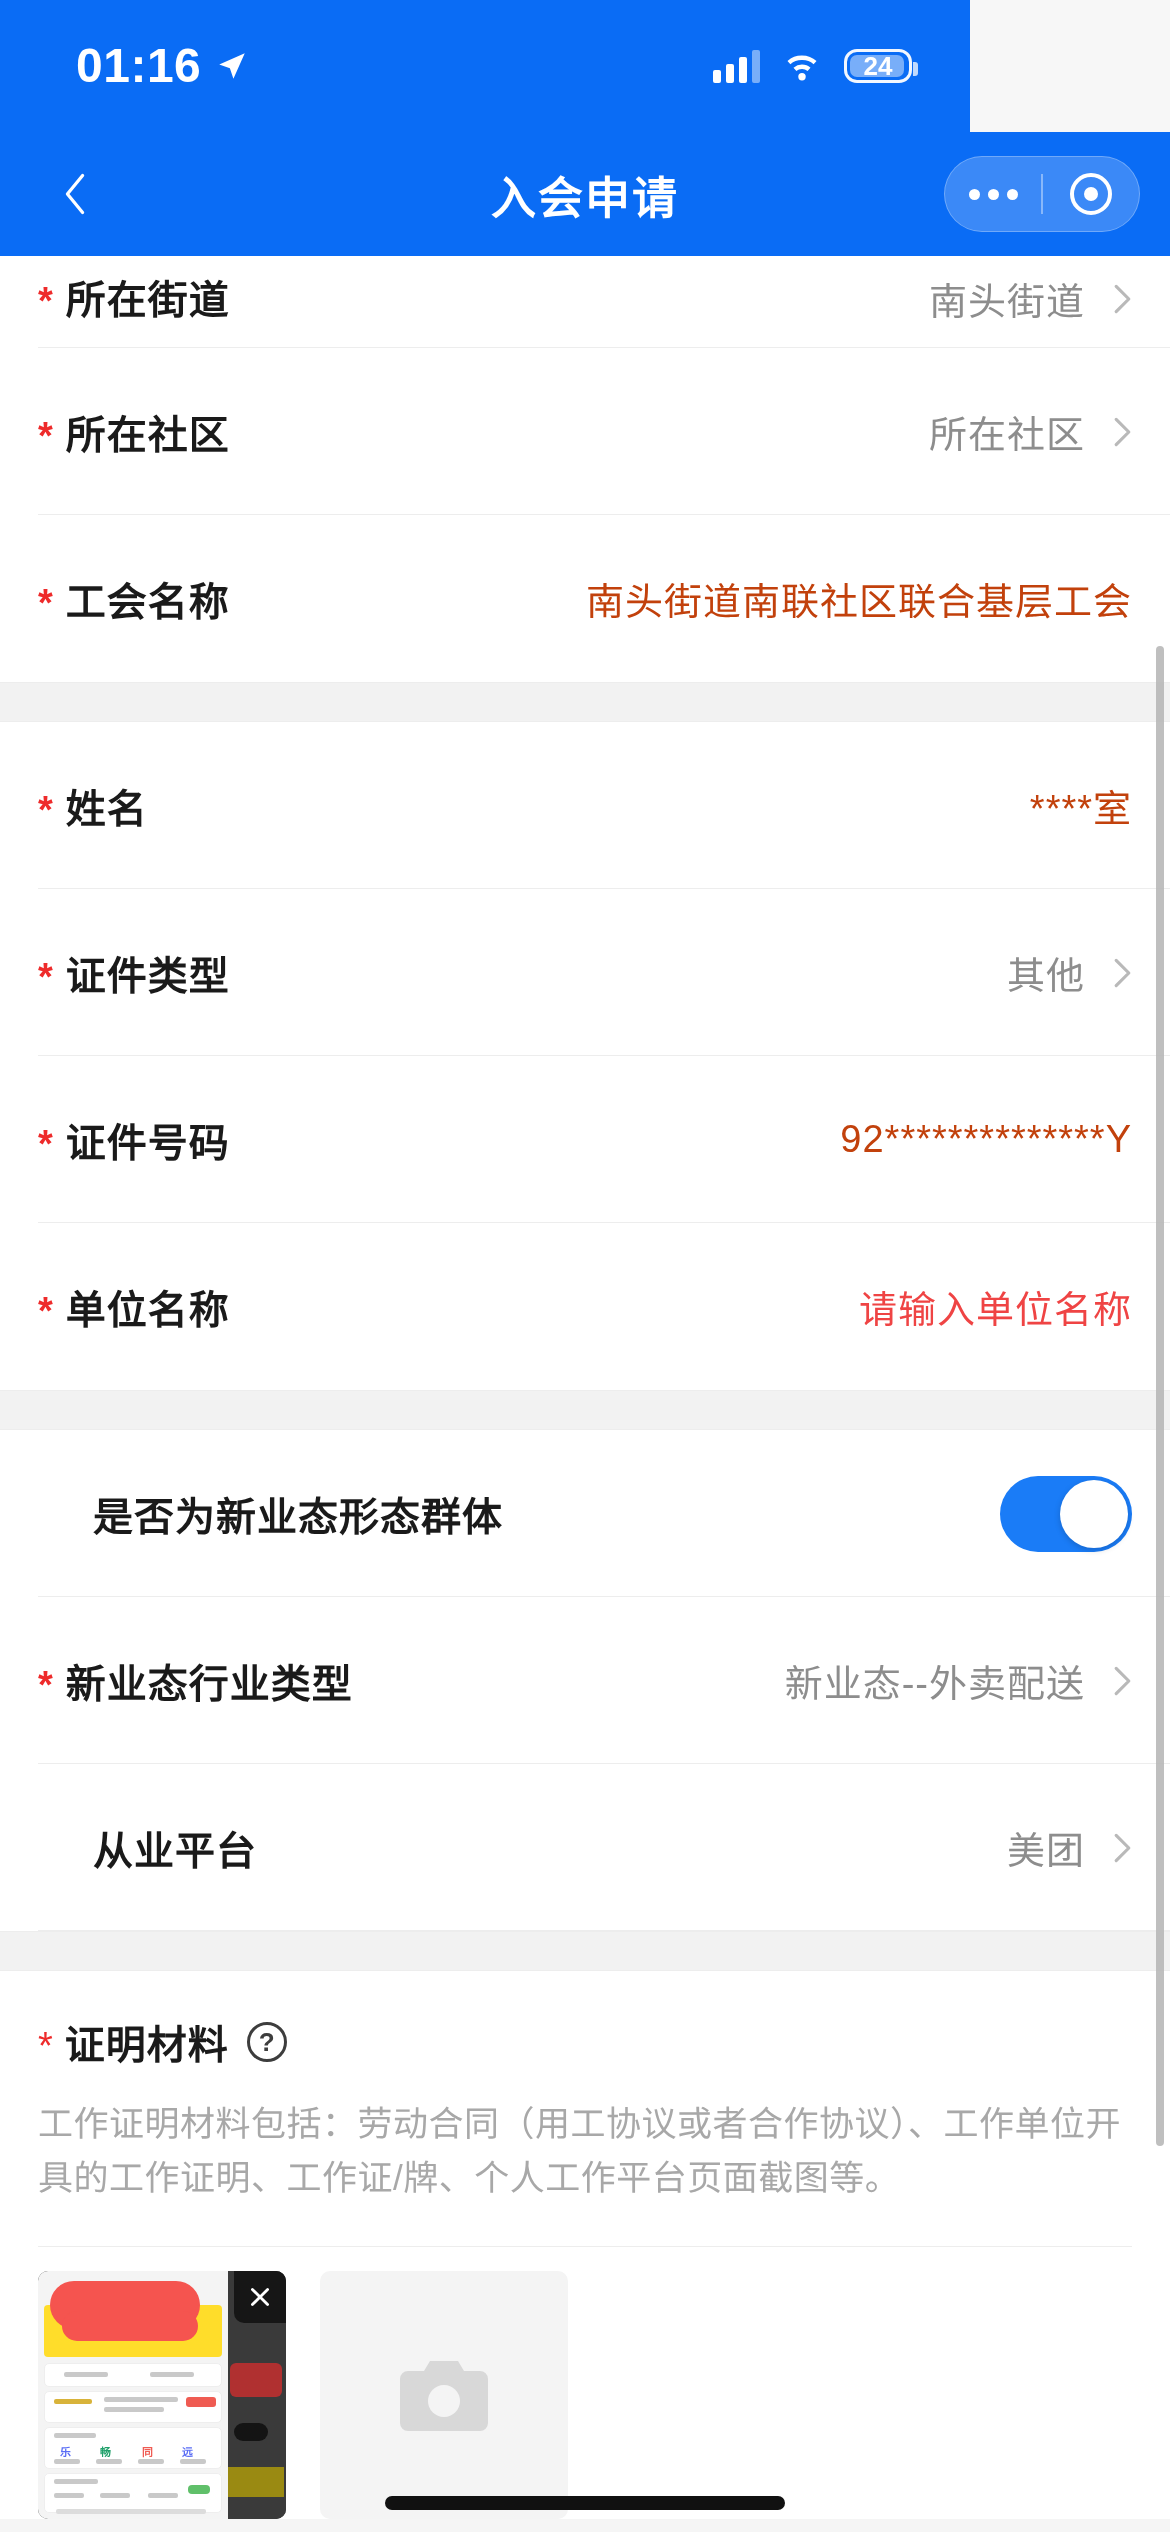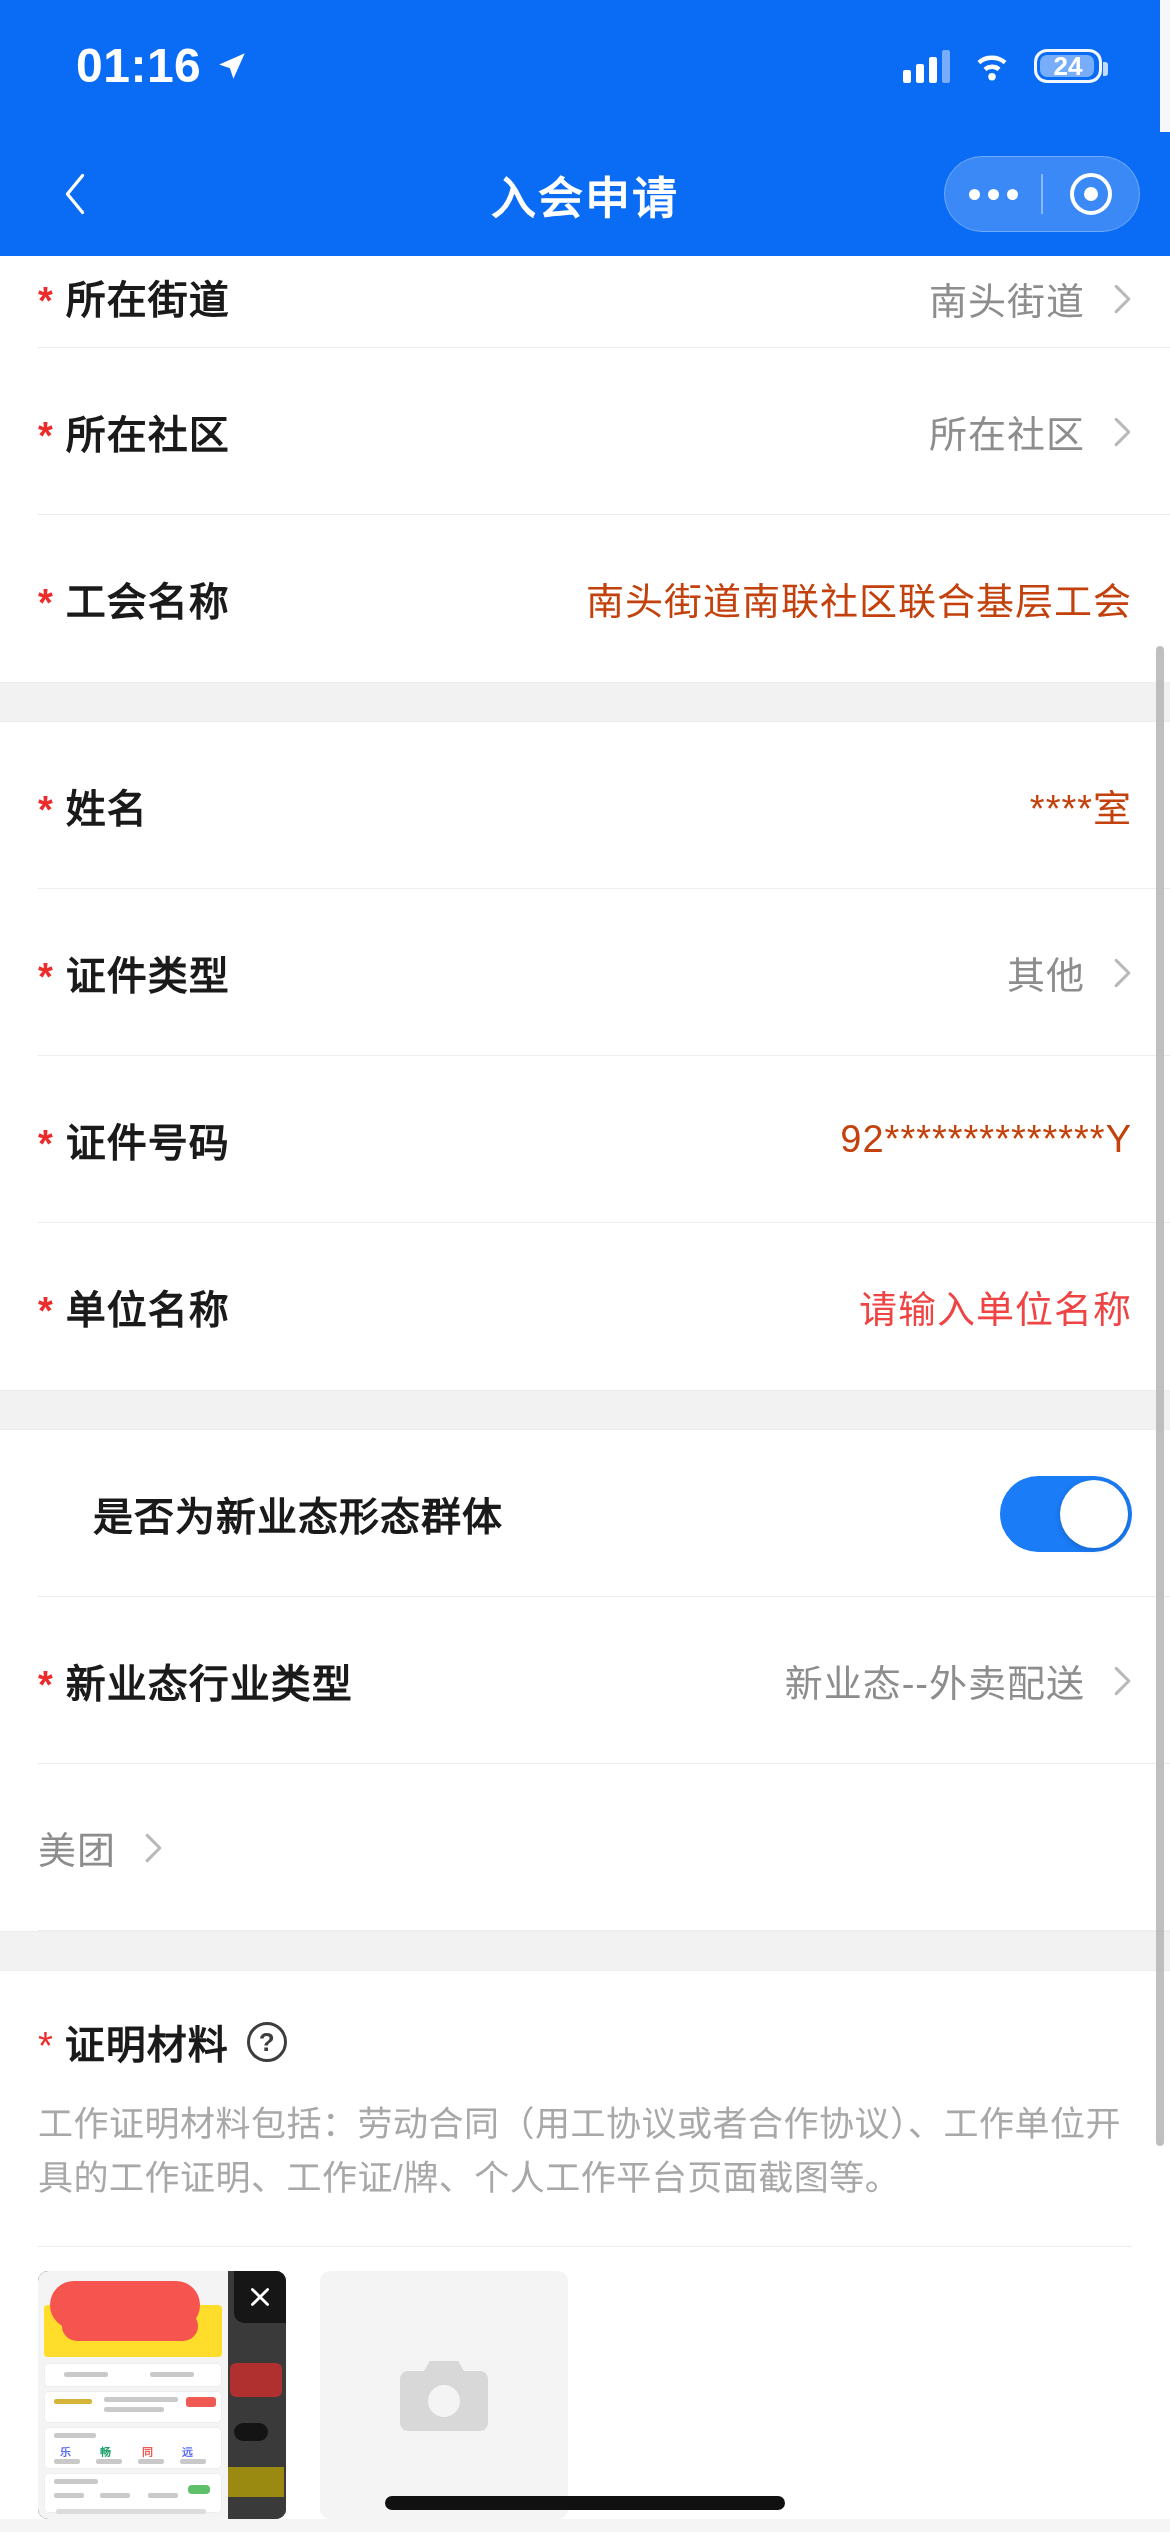--- a/index.html
+++ b/index.html
@@ -7,21 +7,21 @@
   html, body {
     width:1170px; height:2532px;
     background:#ffffff;
     font-family:"Liberation Sans","DejaVu Sans",sans-serif;
     overflow:hidden;
   }
   #screen { position:relative; width:1170px; height:2532px; background:#f7f7f7; }
 
   
   .statusbar{
-    position:absolute; top:0; left:0; width:1160px; height:132px;
+    position:absolute; top:0; left:0; width:970px; height:132px;
     background:#0a6cf5; color:#fff;
     display:flex; align-items:center; justify-content:space-between;
     padding:0 58px 0 76px;
   }
   .sb-left{ display:flex; align-items:center; gap:14px; }
   .sb-time{ font-size:48px; font-weight:600; letter-spacing:0.5px; line-height:1; }
   .sb-right{ display:flex; align-items:center; gap:22px; }
   .loc-arrow{ width:34px; height:34px; display:block; }
   .signal{ display:flex; align-items:flex-end; gap:5px; height:34px; }
   .signal i{ display:block; width:8px; background:#fff; border-radius:2px; }
@@ -340,20 +340,23 @@
       </div>
       <div class="value">
         <span>新业态--外卖配送</span>
         <svg class="chev" viewBox="0 0 12 20">
             <path d="M2 2 L10 10 L2 18" stroke="#b9b9b9" stroke-width="2" fill="none" stroke-linecap="round" stroke-linejoin="round"></path>
           </svg>
       </div>
     </div>
 
     <div class="row">
+      <div class="label">
+        <span class="nospace">从业平台</span>
+      </div>
       <div class="value">
         <span>美团</span>
         <svg class="chev" viewBox="0 0 12 20">
             <path d="M2 2 L10 10 L2 18" stroke="#b9b9b9" stroke-width="2" fill="none" stroke-linecap="round" stroke-linejoin="round"></path>
           </svg>
       </div>
     </div>
 
     <div class="gap"></div>
 

